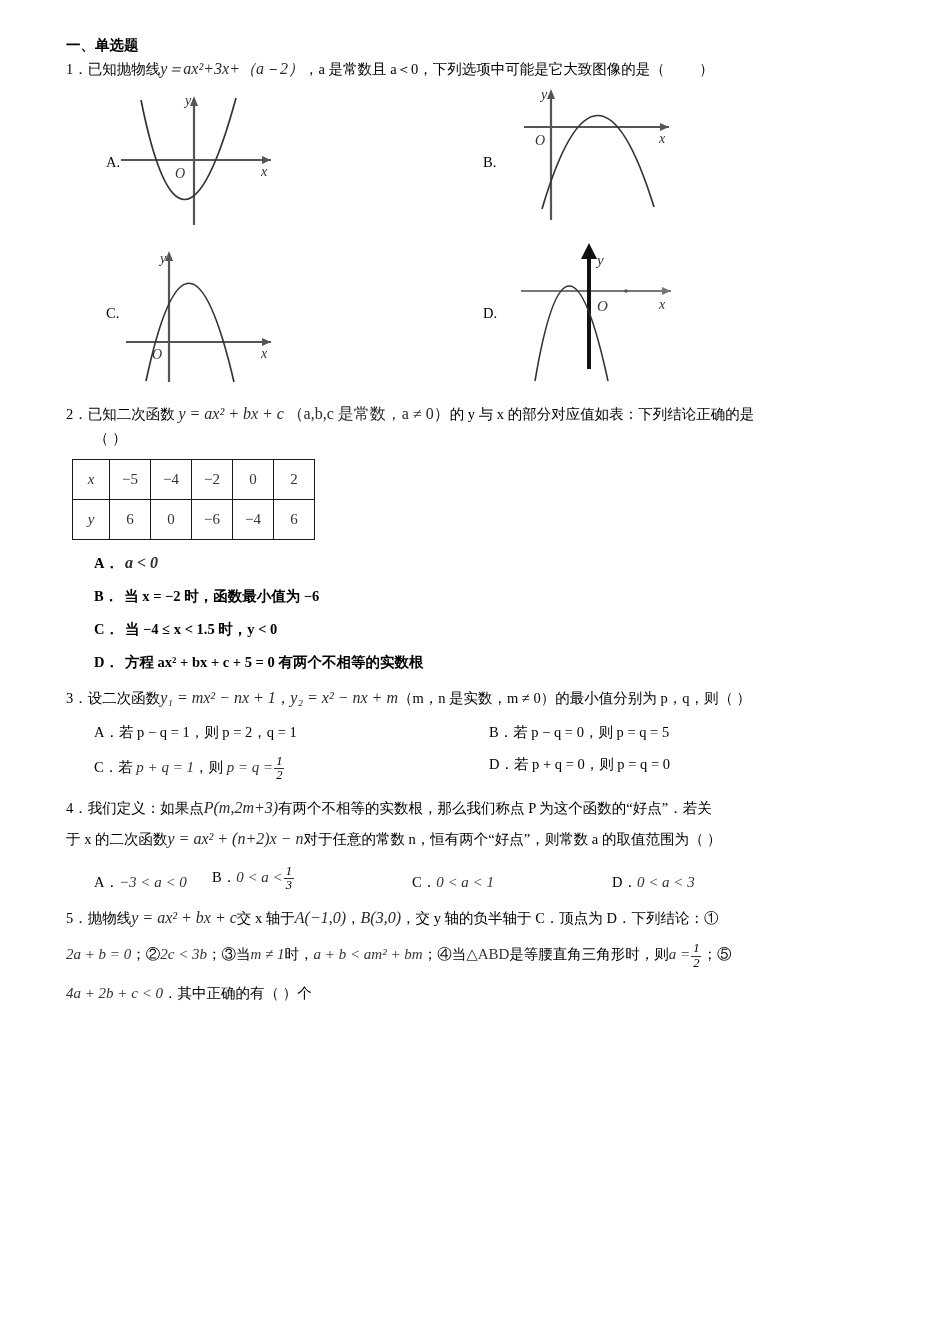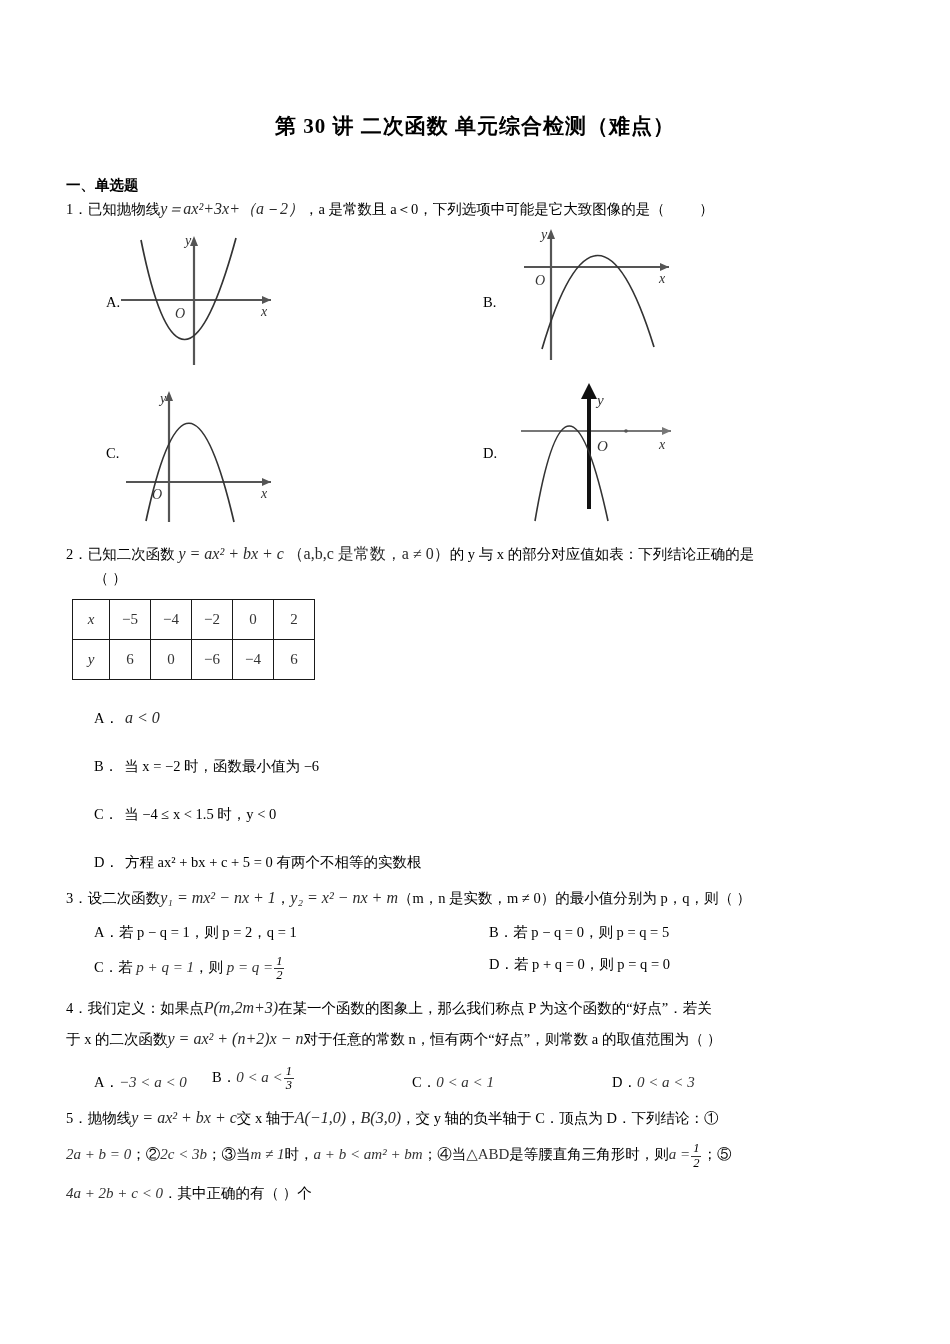--- a/index.html
+++ b/index.html
@@ -91,22 +91,23 @@
     vertical-align: middle;
     font-size: 15px;
     font-family: "Liberation Serif", "DejaVu Serif", serif;
     color: #333;
   }
   table.values td.hdr { font-style: italic; }
   table.values td:first-child { width: 37px; }
 
   .choice {
     font-size: 14.5px;
-    margin-top: 29px;
+    margin-top: 14px;
     padding-left: 28px;
+    font-weight: bold;
   }
   .choice .lbl { margin-right: 6px; }
 
   .choices-2col {
     display: flex;
     padding-left: 28px;
     margin-top: 13px;
   }
   .choices-2col > div { width: 50%; font-size: 14.5px; }
 
@@ -124,21 +125,20 @@
   .small-m { font-size: 15px; font-style: italic; color: #333; }
   .tri { font-style: normal; }
   .blank-paren { letter-spacing: 5px; }
   .q-block { margin-top: 14px; }
 </style>
 </head>
 <body>
 
 <div class="page">
 
-  <div class="doc-title">第 30 讲 二次函数 单元综合检测（难点）</div>
 
   <div class="section-head">一、单选题</div>
 
   <div class="q">
     <span>1．</span><span>已知抛物线</span><span class="m">y＝ax²+3x+（a－2）</span><span>，a 是常数且 a＜0，下列选项中可能是它大致图像的是（</span><span class="blank-paren">&nbsp;&nbsp;&nbsp;&nbsp;</span><span>）</span>
   </div>
 
   <div class="graphs">
 
     <div class="graph-row">
@@ -288,21 +288,21 @@
     <div>
       <span class="lbl">C．</span><span>若 <span class="small-m">p + q = 1</span>，则 <span class="small-m">p = q =</span><span class="frac"><span class="num">1</span><span class="den">2</span></span></span>
     </div>
     <div>
       <span class="lbl">D．</span><span>若 p + q = 0，则 p = q = 0</span>
     </div>
   </div>
 
   <div class="q q-block">
     <span class="q-line">
-      <span>4．</span><span>我们定义：如果点</span><span class="m">P(m,2m+3)</span><span>在某一个函数的图象上，那么我们称点 P 为这个函数的“好点”．若关</span>
+      <span>4．</span><span>我们定义：如果点</span><span class="m">P(m,2m+3)</span><span>有两个不相等的实数根，那么我们称点 P 为这个函数的“好点”．若关</span>
     </span>
     <span class="q-line" style="display:block;margin-top:6px;">
       <span>于 x 的二次函数</span><span class="m">y = ax² + (n+2)x − n</span><span>对于任意的常数 n，恒有两个“好点”，则常数 a 的取值范围为（ ）</span>
     </span>
   </div>
 
   <div class="choices-4col">
     <div class="c4-a">
       <span class="lbl">A．</span><span class="small-m">−3 &lt; a &lt; 0</span>
     </div>

